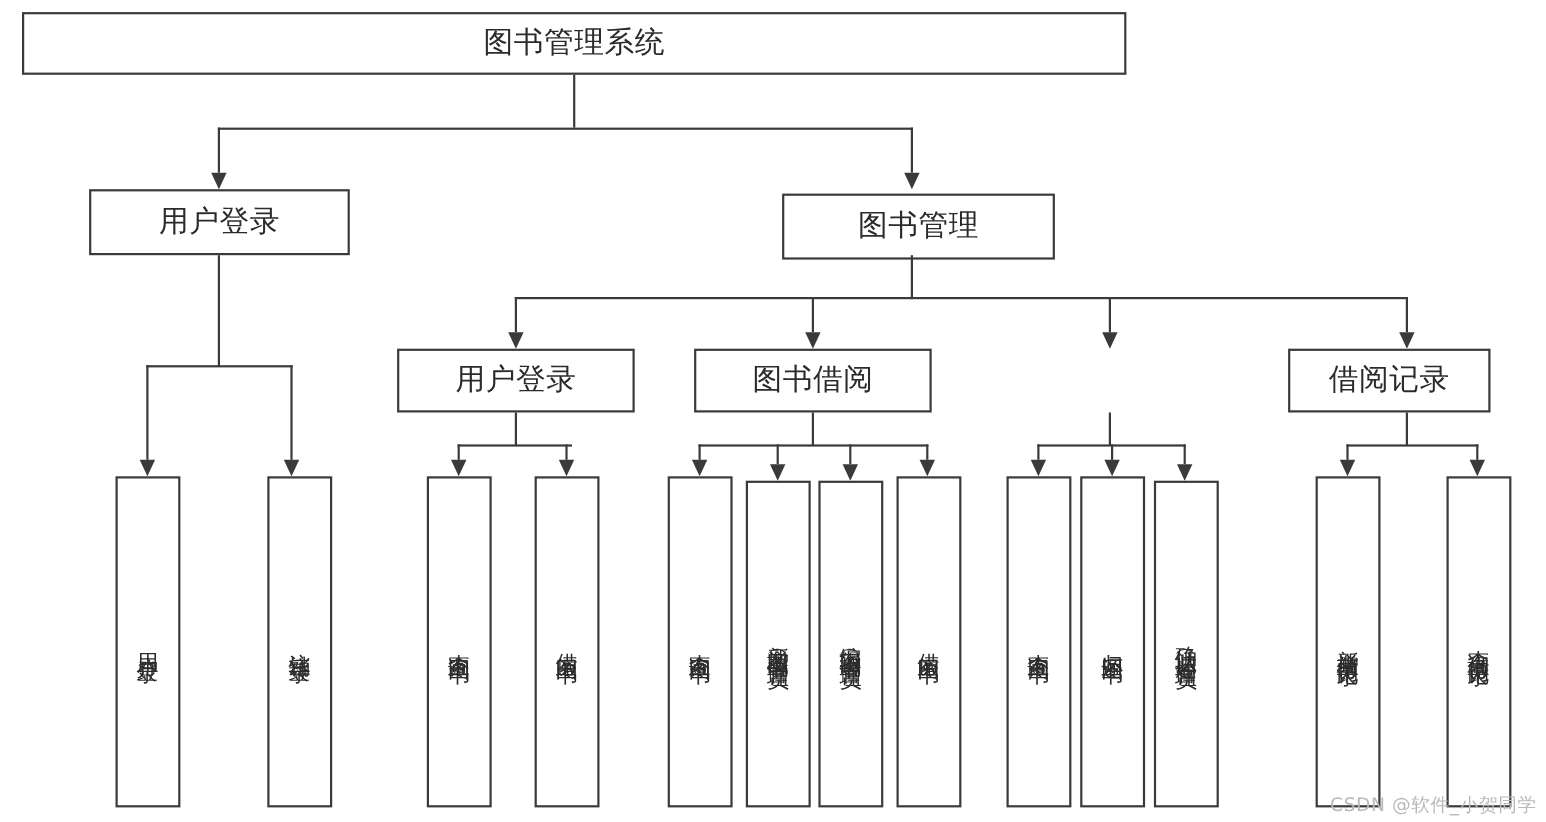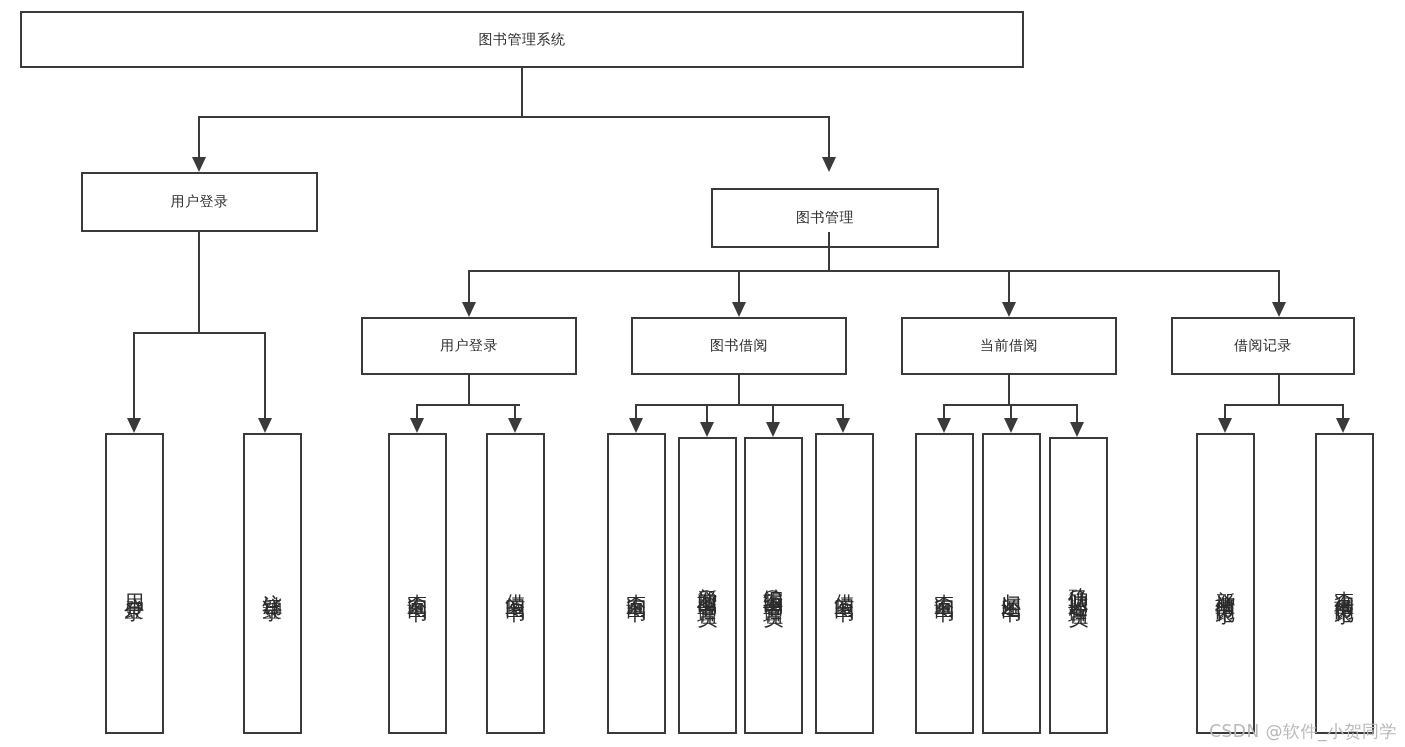--- a/index.html
+++ b/index.html
@@ -21,21 +21,21 @@
     border:2px solid #3a3a3a;
     background:#ffffff;
     color:#2b2b2b;
     display:flex;
     align-items:center;
     justify-content:center;
     text-align:center;
     line-height:1.12;
   }
   .node.h{           
-    font-size:14px;
+    font-size:27px;
     letter-spacing:0.5px;
   }
   .node.v{           
     font-size:20px;
     writing-mode:vertical-rl;
     text-orientation:upright;
     letter-spacing:3px;
     padding:6px 0;
     align-items:center;
     justify-content:center;
@@ -84,21 +84,21 @@
   <div class="ln lnh" style="left:198px;top:116px;width:632px;height:2px;"></div>
   <div class="ln lnv" style="left:198px;top:116px;width:2px;height:41px;"></div>
   <div class="ln lnv" style="left:828px;top:116px;width:2px;height:41px;"></div>
   <div class="arrow" style="left:192px;top:157px;"></div>
   <div class="arrow" style="left:822px;top:157px;"></div>
 
   <div class="node h" style="left:81px;top:172px;width:237px;height:60px;">
     <span class="txt">用户登录</span>
   </div>
 
-  <div class="node h" style="left:711px;top:188px;width:228px;height:60px;">
+  <div class="node h" style="left:711px;top:176px;width:248px;height:60px;">
     <span class="txt">图书管理</span>
   </div>
 
   <div class="ln lnv" style="left:198px;top:232px;width:2px;height:101px;"></div>
   <div class="ln lnh" style="left:133px;top:332px;width:133px;height:2px;"></div>
   <div class="ln lnv" style="left:133px;top:332px;width:2px;height:86px;"></div>
   <div class="ln lnv" style="left:264px;top:332px;width:2px;height:86px;"></div>
   <div class="arrow" style="left:127px;top:418px;"></div>
   <div class="arrow" style="left:258px;top:418px;"></div>
 
@@ -119,23 +119,20 @@
   <div class="arrow" style="left:732px;top:302px;"></div>
   <div class="arrow" style="left:1002px;top:302px;"></div>
   <div class="arrow" style="left:1272px;top:302px;"></div>
 
   <div class="node h" style="left:361px;top:317px;width:216px;height:58px;">
     <span class="txt">用户登录</span>
   </div>
   <div class="node h" style="left:631px;top:317px;width:216px;height:58px;justify-content:center;">
     <span class="txt">图书借阅</span>
   </div>
-  <div class="node h" style="left:901px;top:317px;width:216px;height:58px;">
-    <span class="txt">当前借阅</span>
-  </div>
   <div class="node h" style="left:1171px;top:317px;width:184px;height:58px;">
     <span class="txt">借阅记录</span>
   </div>
 
   <div class="ln lnv" style="left:468px;top:375px;width:2px;height:30px;"></div>
   <div class="ln lnh" style="left:416px;top:404px;width:104px;height:2px;"></div>
   <div class="ln lnv" style="left:416px;top:404px;width:2px;height:14px;"></div>
   <div class="ln lnv" style="left:514px;top:404px;width:2px;height:14px;"></div>
   <div class="arrow" style="left:410px;top:418px;"></div>
   <div class="arrow" style="left:508px;top:418px;"></div>

